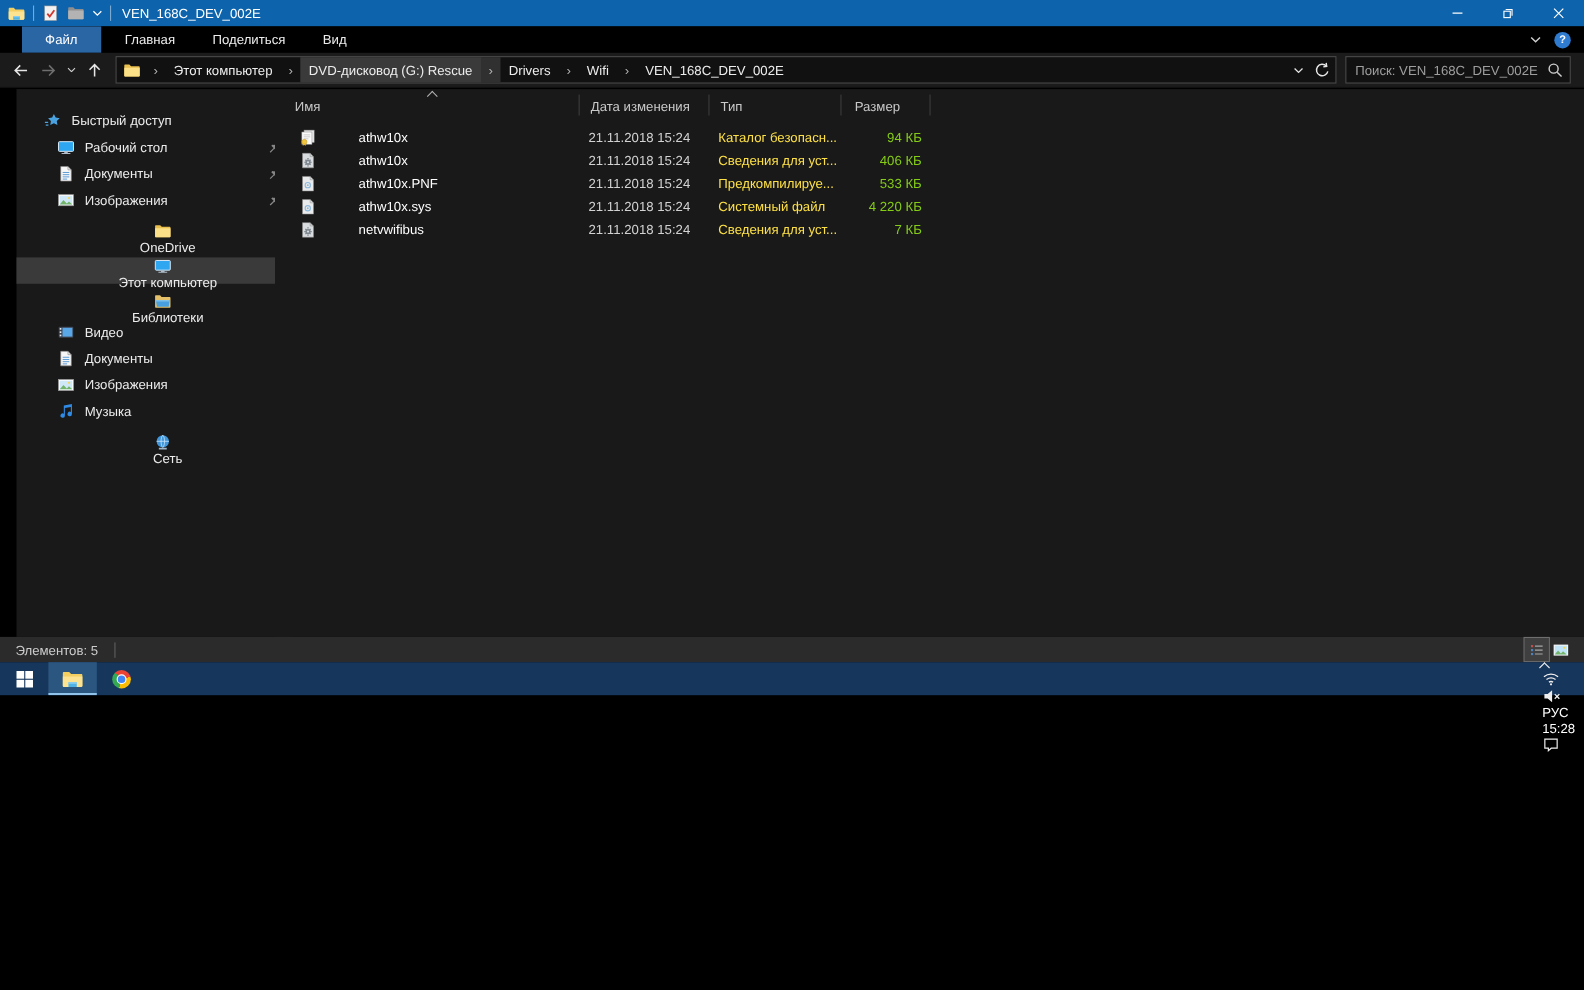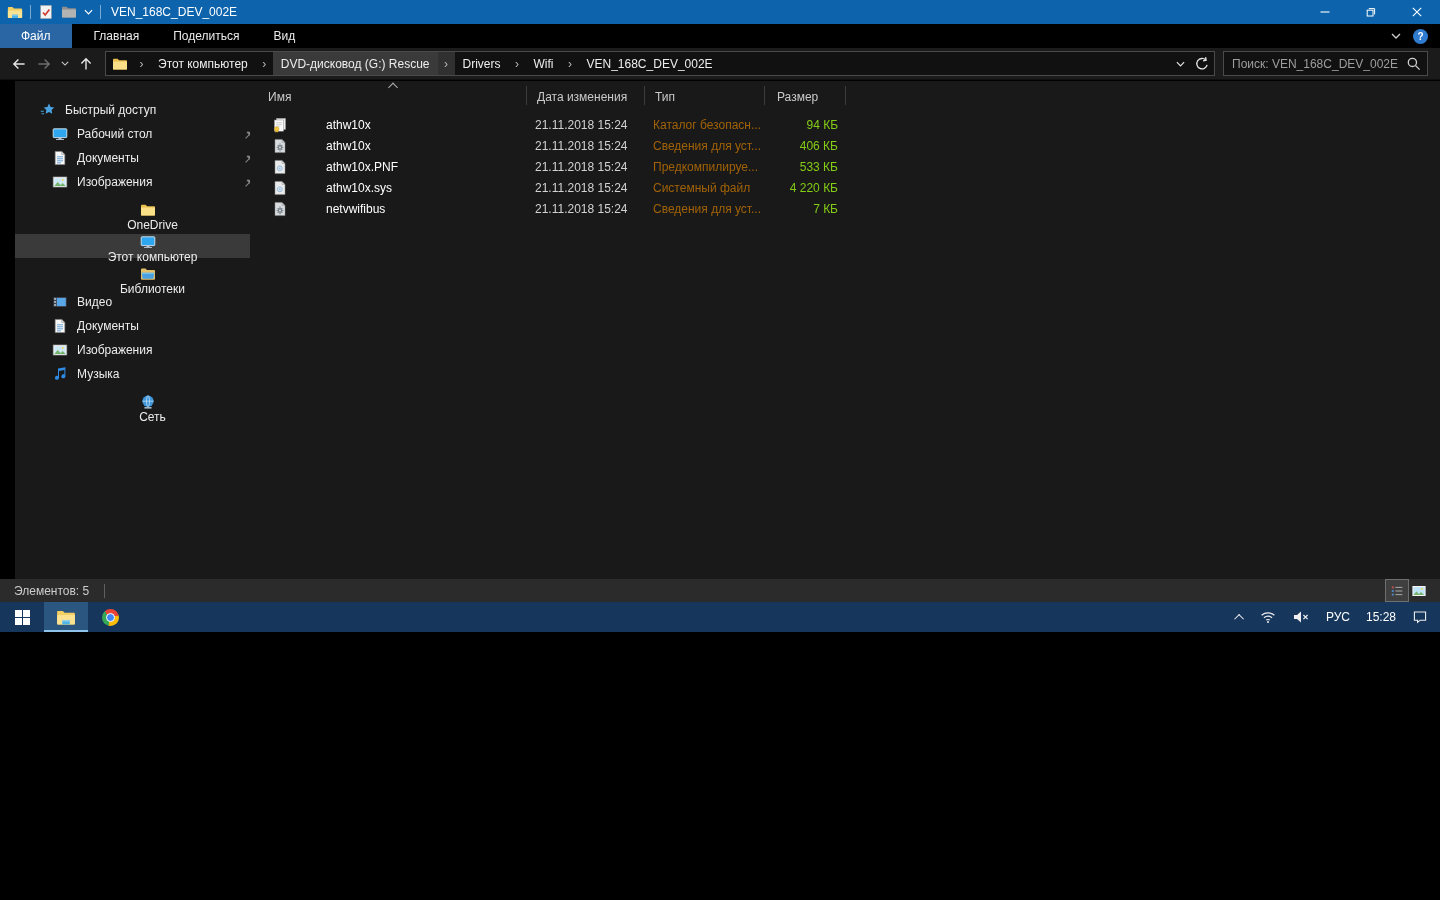--- a/index.html
+++ b/index.html
@@ -15,21 +15,21 @@
     background:#0d64ac; display:flex; align-items:center; }
   .qat { display:flex; align-items:center; gap:7px; padding-left:7px; height:100%; }
   .qat-sep { width:1px; height:14px; background:rgba(255,255,255,.45); }
   .qat-btn { display:flex; align-items:center; justify-content:center; }
   .win-title { margin-left:10px; font-size:12px; color:#fff; white-space:nowrap; }
   .wincontrols { margin-left:auto; display:flex; height:100%; }
   .wc { width:46px; height:100%; display:flex; align-items:center; justify-content:center; }
 
   
   .ribbon { position:absolute; top:24px; left:0; right:0; height:24px;
-    background:#000; display:flex; align-items:stretch; }
+    background:#000; display:flex; align-items:stretch;padding-left:20px; }
   .rtab { padding:0 17px; display:flex; align-items:center; color:#ececec; }
   .rtab.file { background:#2a65a4; padding:0 21px; margin-right:5px; color:#fff; }
   .ribbon-right { margin-left:auto; display:flex; align-items:center; gap:12px; padding-right:12px; }
   .help-badge { width:15px; height:15px; border-radius:50%; background:#2e7bd0;
     display:flex; align-items:center; justify-content:center; }
   .help-badge::after { content:"?"; font-size:10px; font-weight:bold; color:#fff; }
 
   
   .addrrow { position:absolute; top:48px; left:0; right:0; height:32px;
     background:#1b1b1b; display:flex; align-items:center; border-bottom:1px solid #101010; }
@@ -76,21 +76,21 @@
   .col-size { width:81px; padding-left:12px; }
   .sort-chevron { position:absolute; left:50%; top:3px; width:7px; height:7px;
     border-top:1.5px solid #b0b0b0; border-right:1.5px solid #b0b0b0;
     transform:translateX(-50%) rotate(-45deg); }
   .rows { position:absolute; top:33px; left:8px; right:0; }
   .frow { height:21px; display:flex; align-items:center; }
   .cell { white-space:nowrap; overflow:hidden;gap:32px; }
   .c-name { width:269px; display:flex; align-items:center; padding-left:14px; color:#fff; }
   .c-name .fico { width:16px; height:16px; margin-right:6px; flex:0 0 16px; display:inline-flex; }
   .c-date { width:118px; padding-left:8px; color:#d2d2d2; }
-  .c-type { width:120px; padding-left:8px; color:#a16207; }
+  .c-type { width:120px; padding-left:8px; color:#fde047; }
   .c-size { width:81px; padding-right:8px; color:#84cc16; text-align:right; }
 
   
   .statusbar { position:absolute; left:0; right:0; bottom:30px; height:23px;
     background:#2b2b2b; display:flex; align-items:center; color:#cccccc; }
   .sb-count { padding-left:14px; }
   .sb-div { width:1px; height:14px; background:#5f5f5f; margin-left:15px; }
   .views { margin-left:auto; display:flex; align-items:center; height:100%; padding-right:10px; }
   .viewbtn { width:22px; height:21px; display:flex; align-items:center; justify-content:center; }
   .viewbtn.active { background:#3f3f3f; outline:1px solid #6e6e6e; }
@@ -100,21 +100,21 @@
     background:#17365c; display:flex; align-items:stretch; }
   .tb-btn { width:44px; display:flex; align-items:center; justify-content:center; }
   .tb-btn.active { background:#2b5680; box-shadow:inset 0 -2px 0 #8fc3ea; }
   .winlogo { width:15px; height:15px; display:grid; grid-template-columns:7px 7px;
     grid-template-rows:7px 7px; gap:1px; }
   .winlogo span { background:#fff; }
   .chrome { width:17px; height:17px; border-radius:50%; position:relative;
     background:conic-gradient(from -45deg, #ea4335 0 120deg, #fbbc05 0 240deg, #34a853 0 360deg); }
   .chrome::after { content:""; position:absolute; inset:4px; border-radius:50%;
     background:#4285f4; border:1.8px solid #fff; }
-  .tray { margin-left:auto; display:flex; align-items:stretch; }
+  .tray { margin-left:auto; display:flex; align-items:stretch;flex-direction:column; }
   .tray-item { padding:0 8px; display:flex; align-items:center; color:#fff; }
   .chev-up { width:7px; height:7px; border-top:1.6px solid #eee; border-left:1.6px solid #eee;
     transform:rotate(45deg) translateY(2px); }
   .tray-text { font-size:12px; }
 
   .i16 { width:16px; height:16px; }
   .i12 { width:12px; height:12px; }
   svg { display:block; }
 </style>
 </head>

